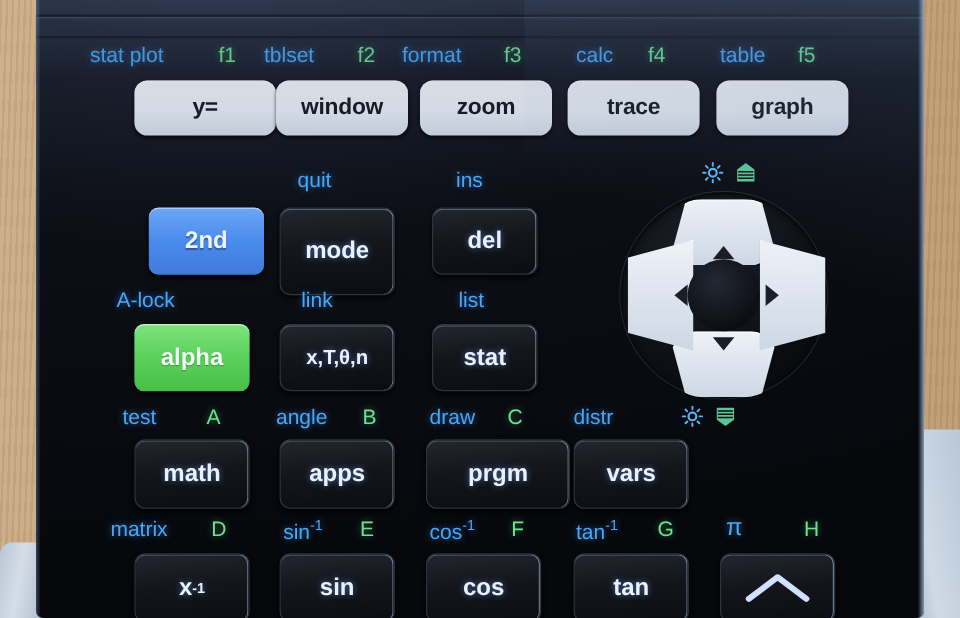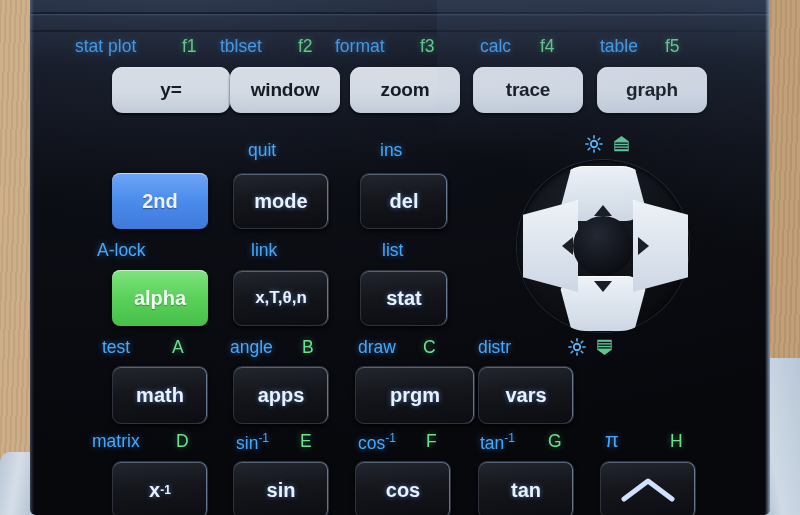--- a/index.html
+++ b/index.html
@@ -87,20 +87,21 @@
                inset 0 1px 0 rgba(160,190,230,.40),
                inset -1px 0 0 rgba(170,200,240,.55);
     text-shadow:0 0 5px rgba(120,170,255,.55);
   }
   .key.blue{
     background:linear-gradient(180deg,#6ea6f6 0%,#4a8bec 50%,#3f7ada 100%);
     color:#eef4ff;font-weight:bold;font-size:20px;
     border-radius:8px;
     box-shadow:0 2px 4px rgba(0,0,0,.8), inset 0 1px 0 rgba(255,255,255,.55);
     text-shadow:0 1px 1px rgba(0,0,0,.35);
+    margin-left:12px;
   }
   .key.green{
     background:linear-gradient(180deg,#7ee47e 0%,#5ad15a 50%,#46bf48 100%);
     color:#f2fff2;font-weight:bold;font-size:20px;
     border-radius:8px;
     box-shadow:0 2px 4px rgba(0,0,0,.8), inset 0 1px 0 rgba(255,255,255,.55);
     text-shadow:0 1px 1px rgba(0,0,0,.3);
     text-align:right;
   }
   .key.black.small{font-size:17px;}
@@ -194,21 +195,21 @@
   <div class="key white" style="left:82px;top:67px;width:118px;height:46px;">y=</div>
   <div class="key white" style="left:200px;top:67px;width:110px;height:46px;">window</div>
   <div class="key white" style="left:320px;top:67px;width:110px;height:46px;">zoom</div>
   <div class="key white" style="left:443px;top:67px;width:110px;height:46px;">trace</div>
   <div class="key white" style="left:567px;top:67px;width:110px;height:46px;">graph</div>
 
   <div class="lbl blue" style="left:218px;top:140px;">quit</div>
   <div class="lbl blue" style="left:350px;top:140px;">ins</div>
 
   <div class="key blue" style="left:82px;top:173px;width:96px;height:56px;">2nd</div>
-  <div class="key black" style="left:203px;top:173px;width:96px;height:56px;">mode</div>
+  <div class="key black" style="left:203px;top:173px;width:96px;height:73px;">mode</div>
   <div class="key black" style="left:330px;top:173px;width:88px;height:56px;">del</div>
 
   <div class="lbl blue" style="left:67px;top:240px;">A-lock</div>
   <div class="lbl blue" style="left:221px;top:240px;">link</div>
   <div class="lbl blue" style="left:352px;top:240px;">list</div>
 
   <div class="key green" style="left:82px;top:270px;width:96px;height:56px;">alpha</div>
   <div class="key black small" style="left:203px;top:270px;width:96px;height:56px;">x,T,θ,n</div>
   <div class="key black" style="left:330px;top:270px;width:88px;height:56px;">stat</div>
 

